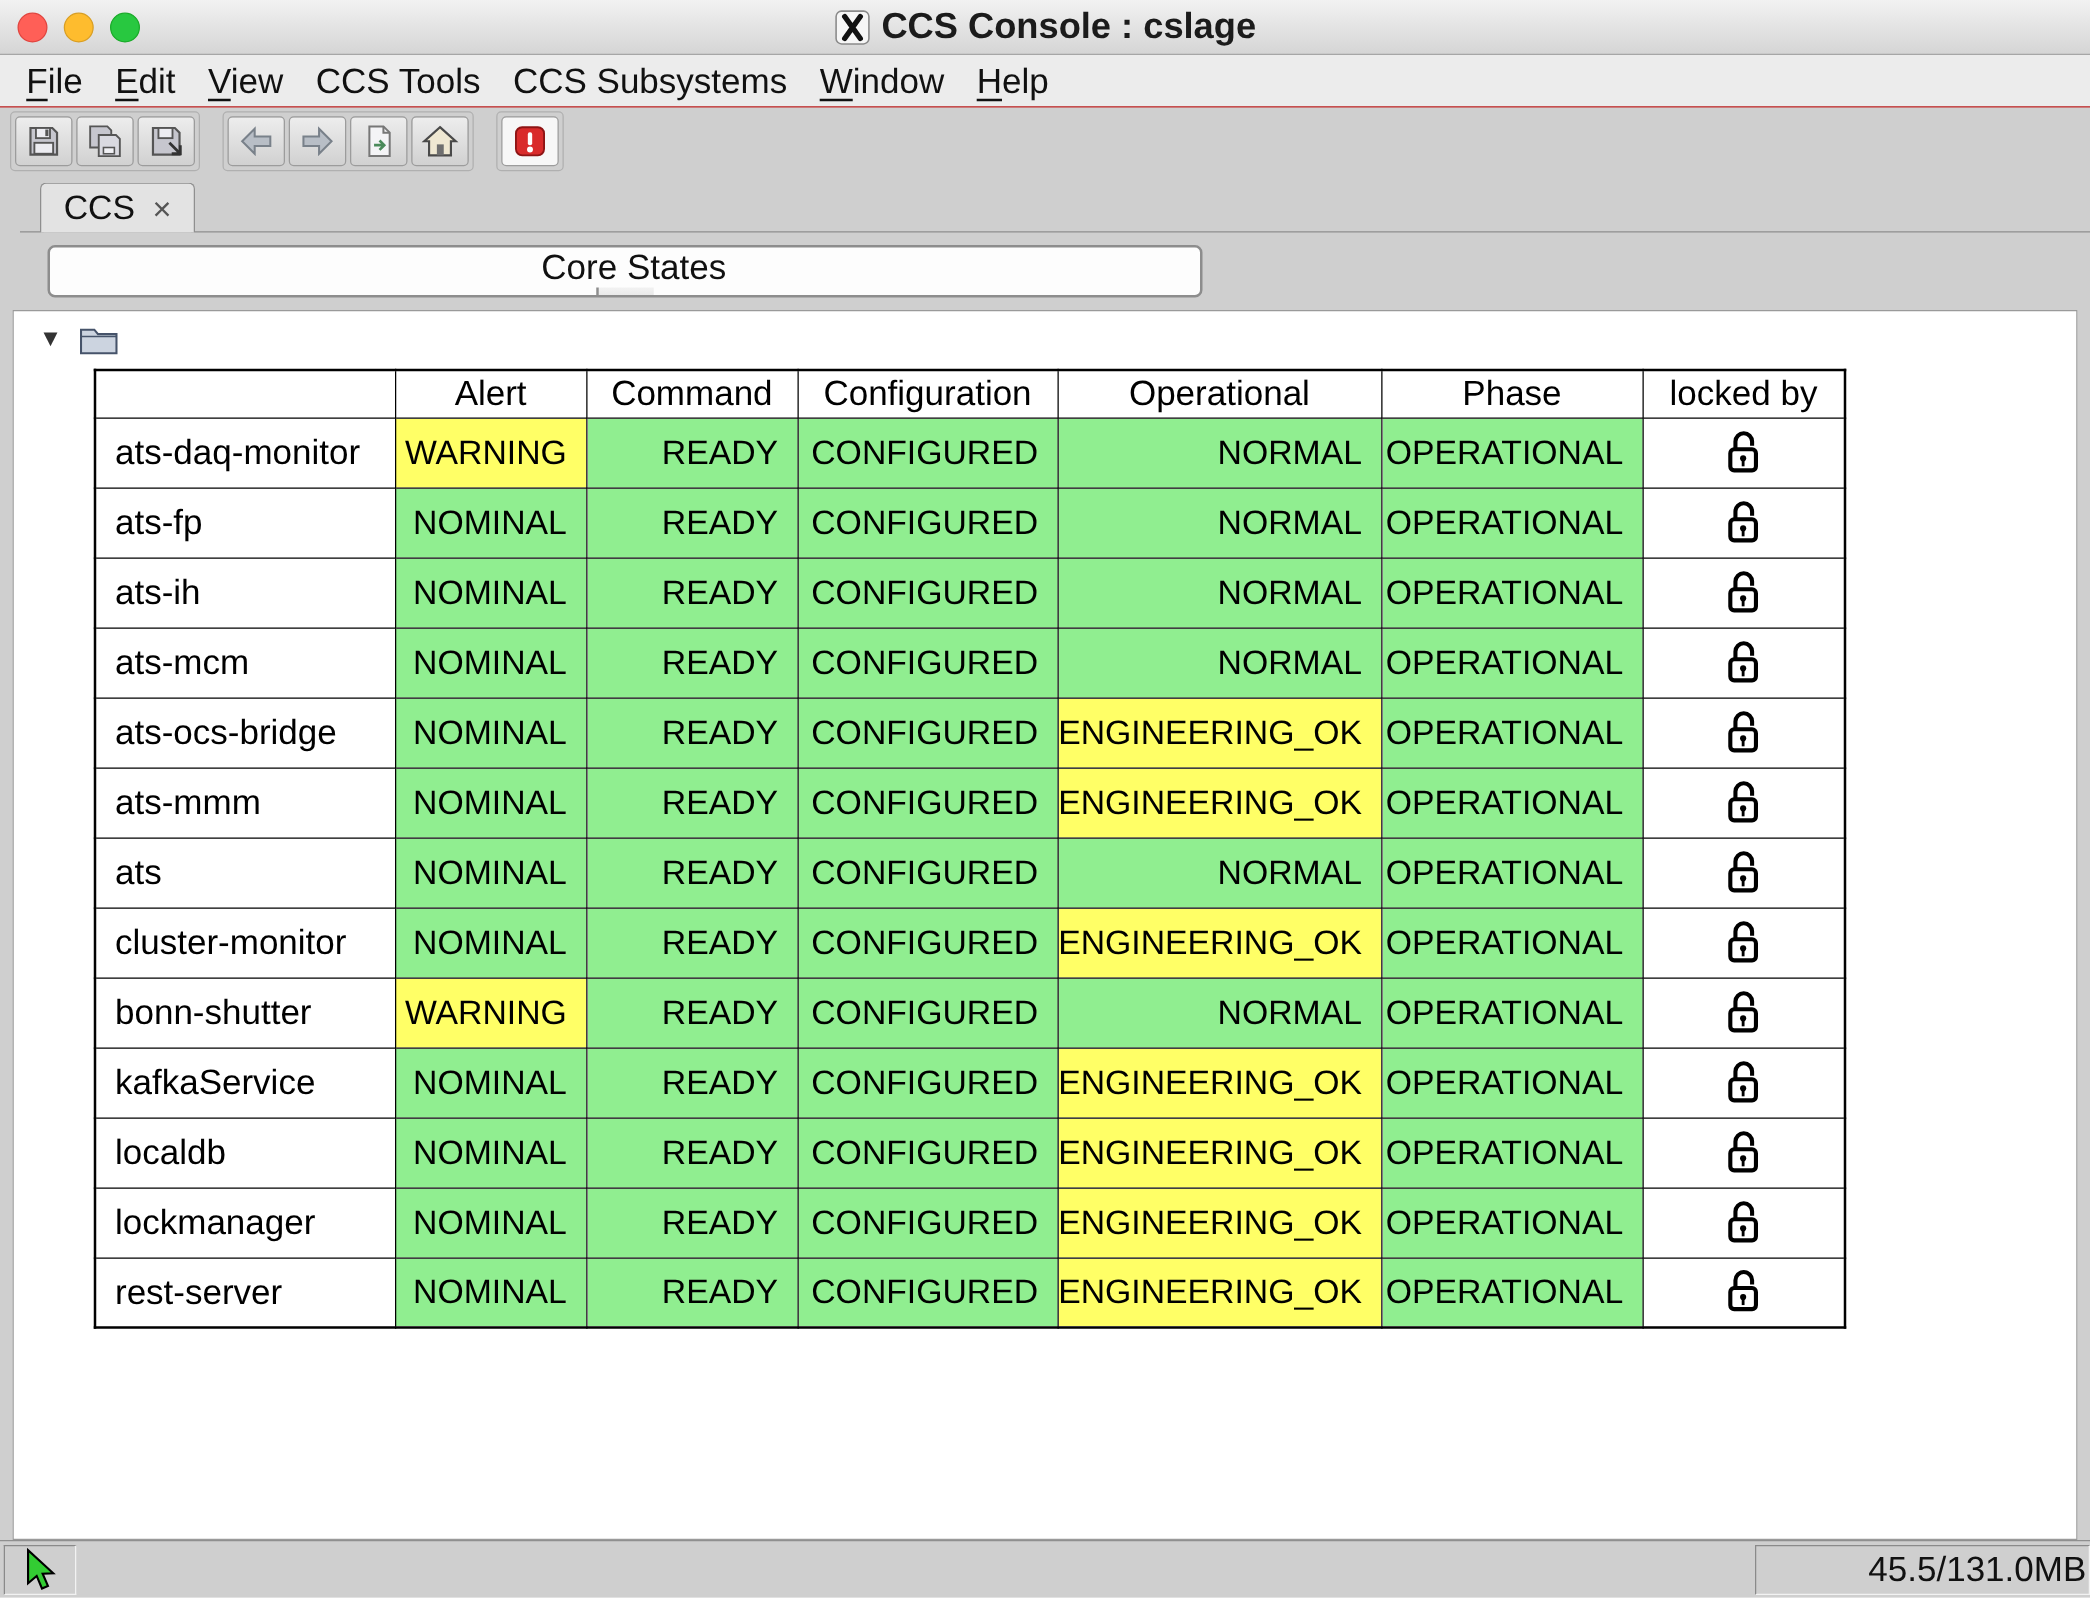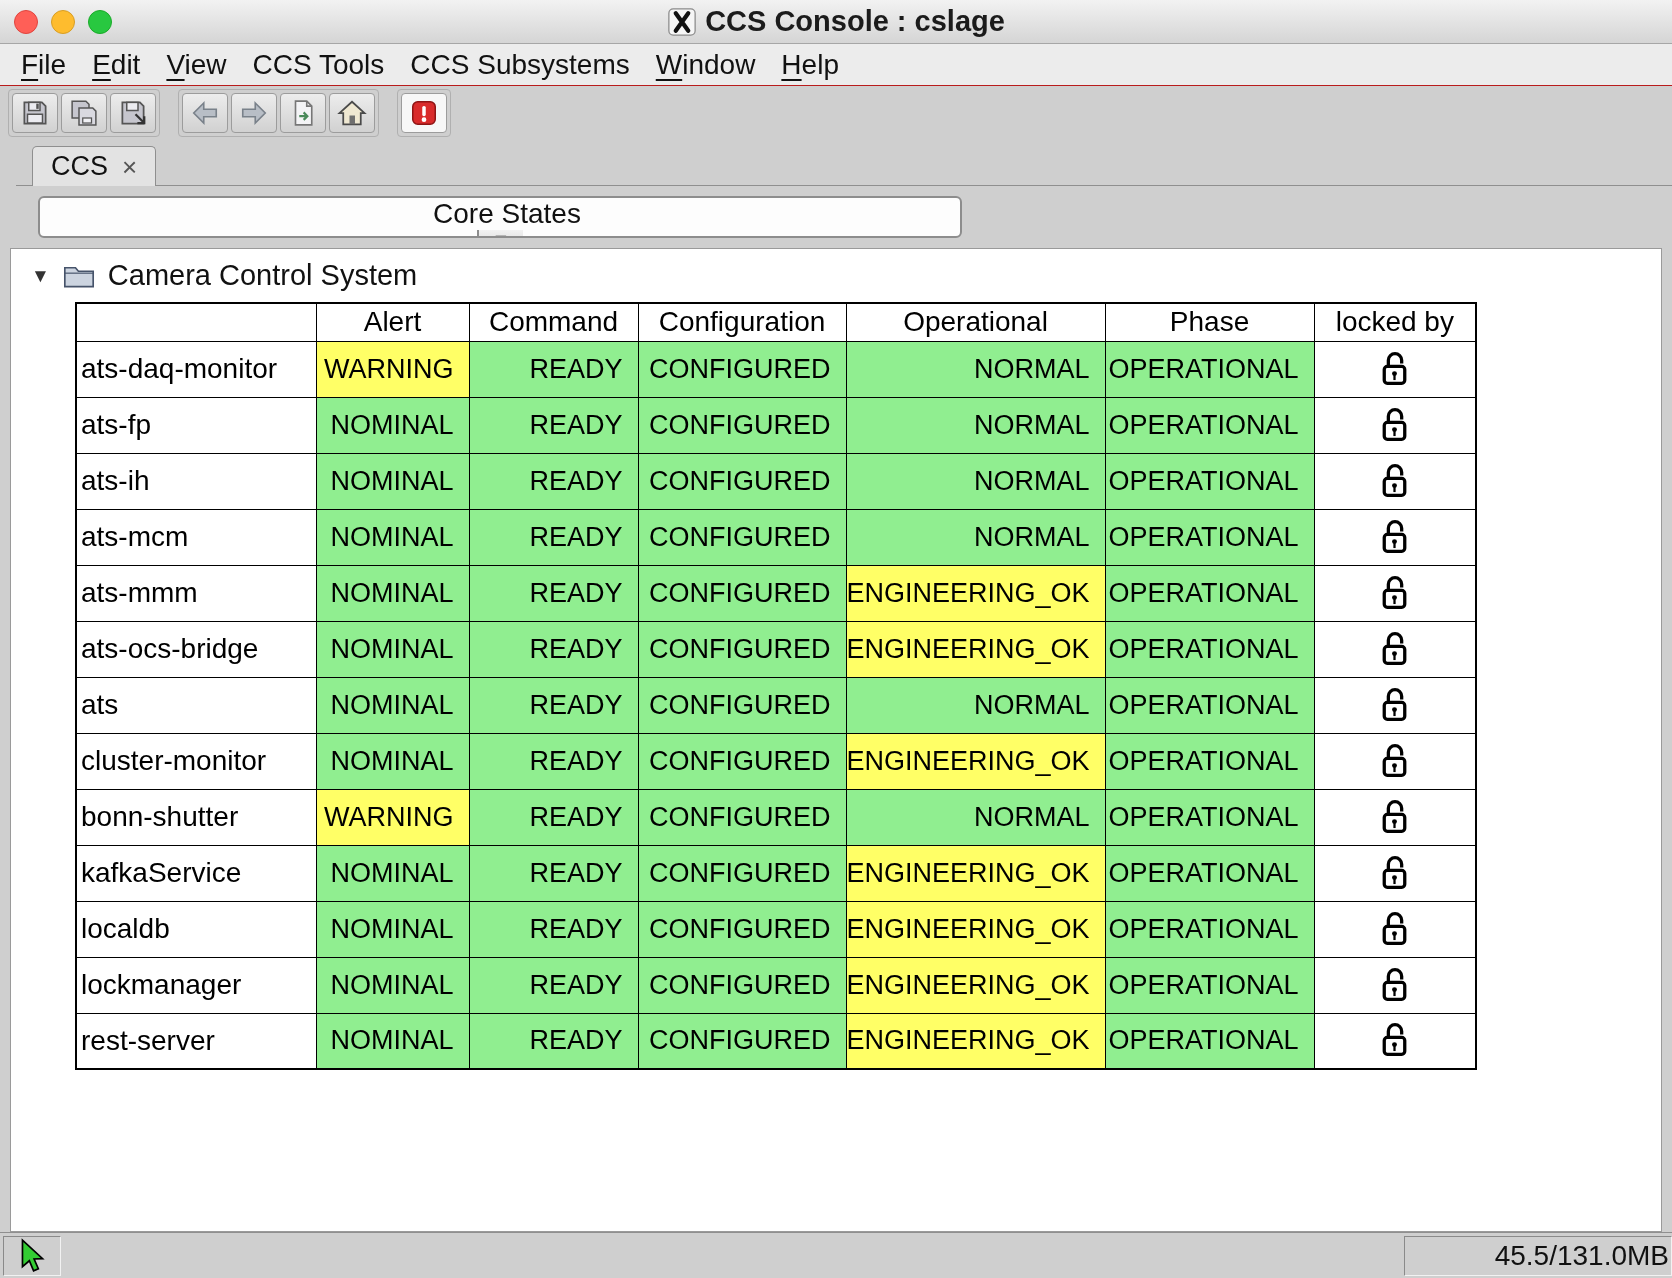--- a/index.html
+++ b/index.html
@@ -67,21 +67,21 @@
   }
   
   .main-panel { flex: 1 1 auto; margin: 0 10px; background: #fff; border: 1px solid #9a9a9a; overflow: hidden; }
   .tree-row { display: flex; align-items: center; gap: 12px; padding: 10px 0 4px 20px; font-size: 29px; color: #111; }
   .expander { font-size: 19px; color: #333; }
   
   table.status { border-collapse: collapse; margin: 6px 0 0 64px; table-layout: fixed; border: 2px solid #000; }
   .status th, .status td { border: 1px solid #000; font-weight: normal; overflow: hidden; white-space: nowrap; }
   .status th { height: 38px; font-size: 28px; background: #fff; text-align: center; color: #000; }
   .status td { height: 56px; font-size: 27px; color: #000; }
-  td.c-name { background: #fff; text-align: left; padding-left: 4px; font-size: 28px; }
+  td.c-name { background: #fff; text-align: left; padding-left: 15px; font-size: 28px; }
   td.c-val  { text-align: right; padding-right: 15px; }
   td.c-lock { background: #fff; text-align: center; }
   td.c-lock svg { vertical-align: middle; }
   
   .statusbar {
     flex: 0 0 46px; border-top: 1px solid #8f8f8f; background: #cfcfcf;
     display: flex; align-items: center; justify-content: space-between;
   }
   .cursor-cell {
     width: 58px; height: 40px; margin-left: 3px; display: flex; align-items: center; justify-content: center;
@@ -199,21 +199,20 @@
   </div>
 </div>
 
 <div class="main-panel">
   <div class="tree-row">
     <span class="expander">▼</span>
     <svg width="34" height="26" viewBox="0 0 28 22">
       <path d="M2 4 h9 l2.5 3 H26 v13 H2 Z" fill="#ccd4e0" stroke="#46536a" stroke-width="1.4"></path>
       <path d="M2 8.6 h24" stroke="#46536a" stroke-width="1" fill="none"></path>
     </svg>
-    <span>Camera Control System</span>
   </div>
 
   <table class="status">
     <colgroup>
       <col style="width:240px">
         <col style="width:153px">
         <col style="width:169px">
       <col style="width:208px">
         <col style="width:248px">
         <col style="width:209px">
@@ -289,37 +288,37 @@
     <td class="c-lock">
       <svg width="31" height="41" viewBox="0 0 30 40">
         <path d="M9 17 v-6 a6.5 6.5 0 0 1 13 0 v3.2" fill="none" stroke="#000" stroke-width="3.2"></path>
         <rect x="5" y="17" width="20" height="16.5" rx="3" fill="none" stroke="#000" stroke-width="3.2"></rect>
         <circle cx="15" cy="24" r="2.4" fill="#000"></circle>
         <rect x="13.9" y="24.5" width="2.2" height="5.8" fill="#000"></rect>
       </svg>
     </td>
   </tr>
         <tr>
+    <td class="c-name">ats-ocs-bridge</td>
+    <td class="c-val" style="background: rgb(144, 238, 144);">NOMINAL</td>
+    <td class="c-val" style="background: rgb(144, 238, 144);">READY</td>
+    <td class="c-val" style="background: rgb(144, 238, 144);">CONFIGURED</td>
+    <td class="c-val" style="background: rgb(255, 255, 102);">ENGINEERING_OK</td>
+    <td class="c-val" style="background: rgb(144, 238, 144);">OPERATIONAL</td>
+    <td class="c-lock">
+      <svg width="31" height="41" viewBox="0 0 30 40">
+        <path d="M9 17 v-6 a6.5 6.5 0 0 1 13 0 v3.2" fill="none" stroke="#000" stroke-width="3.2"></path>
+        <rect x="5" y="17" width="20" height="16.5" rx="3" fill="none" stroke="#000" stroke-width="3.2"></rect>
+        <circle cx="15" cy="24" r="2.4" fill="#000"></circle>
+        <rect x="13.9" y="24.5" width="2.2" height="5.8" fill="#000"></rect>
+      </svg>
+    </td>
+  </tr>
+        <tr>
     <td class="c-name">ats-mmm</td>
-    <td class="c-val" style="background: rgb(144, 238, 144);">NOMINAL</td>
-    <td class="c-val" style="background: rgb(144, 238, 144);">READY</td>
-    <td class="c-val" style="background: rgb(144, 238, 144);">CONFIGURED</td>
-    <td class="c-val" style="background: rgb(255, 255, 102);">ENGINEERING_OK</td>
-    <td class="c-val" style="background: rgb(144, 238, 144);">OPERATIONAL</td>
-    <td class="c-lock">
-      <svg width="31" height="41" viewBox="0 0 30 40">
-        <path d="M9 17 v-6 a6.5 6.5 0 0 1 13 0 v3.2" fill="none" stroke="#000" stroke-width="3.2"></path>
-        <rect x="5" y="17" width="20" height="16.5" rx="3" fill="none" stroke="#000" stroke-width="3.2"></rect>
-        <circle cx="15" cy="24" r="2.4" fill="#000"></circle>
-        <rect x="13.9" y="24.5" width="2.2" height="5.8" fill="#000"></rect>
-      </svg>
-    </td>
-  </tr>
-        <tr>
-    <td class="c-name">ats-ocs-bridge</td>
     <td class="c-val" style="background: rgb(144, 238, 144);">NOMINAL</td>
     <td class="c-val" style="background: rgb(144, 238, 144);">READY</td>
     <td class="c-val" style="background: rgb(144, 238, 144);">CONFIGURED</td>
     <td class="c-val" style="background: rgb(255, 255, 102);">ENGINEERING_OK</td>
     <td class="c-val" style="background: rgb(144, 238, 144);">OPERATIONAL</td>
     <td class="c-lock">
       <svg width="31" height="41" viewBox="0 0 30 40">
         <path d="M9 17 v-6 a6.5 6.5 0 0 1 13 0 v3.2" fill="none" stroke="#000" stroke-width="3.2"></path>
         <rect x="5" y="17" width="20" height="16.5" rx="3" fill="none" stroke="#000" stroke-width="3.2"></rect>
         <circle cx="15" cy="24" r="2.4" fill="#000"></circle>

